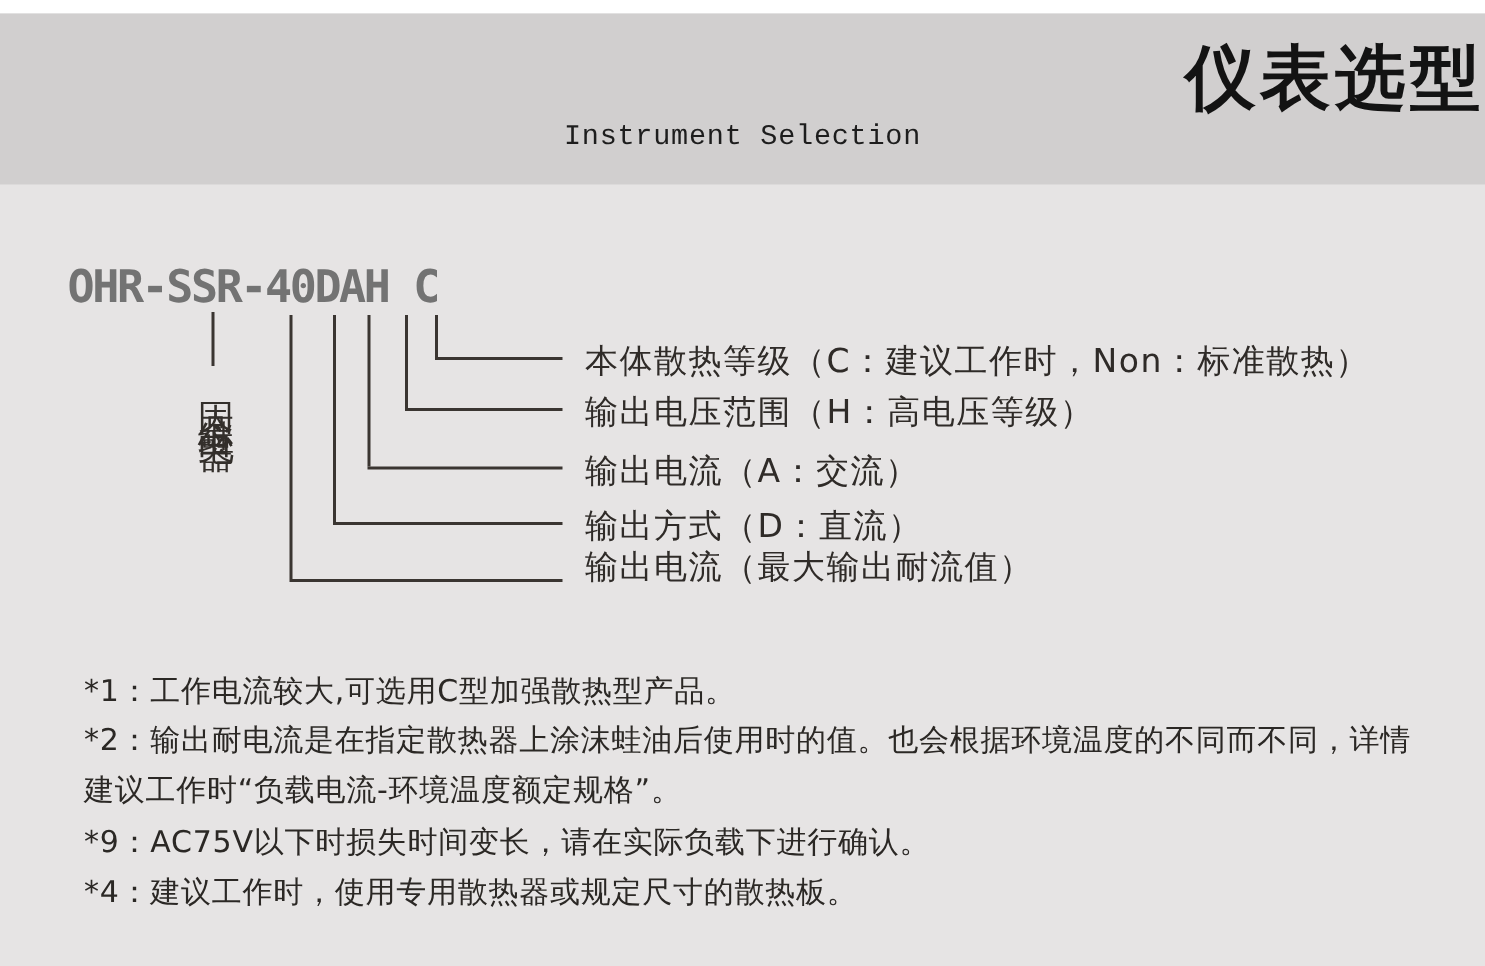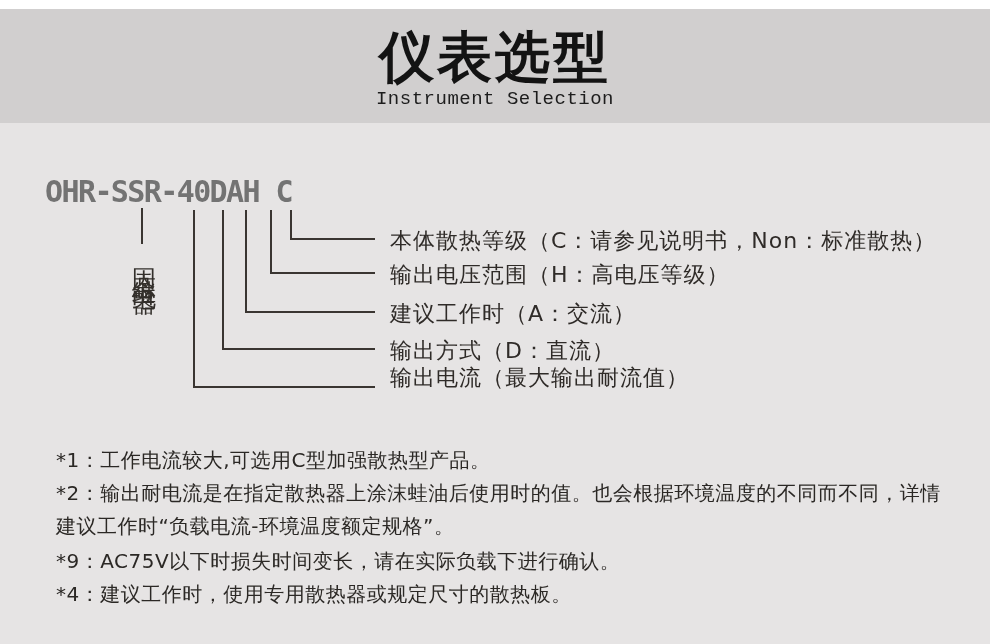--- a/index.html
+++ b/index.html
@@ -12,22 +12,22 @@
   .top-white {
     position:absolute; top:0; left:0; width:990px; height:9px;
     background:#ffffff;
   }
   .header-band {
     position:absolute; top:9px; left:0; width:990px; height:114px;
     background:#d1cfcf; text-align:center;
   }
   .title {
     margin:0; padding-top:19px;
-    font-size:55px; font-weight:bold; letter-spacing:3px;
-    color:#131313; line-height:1.08;
+    font-size:47px; font-weight:bold; letter-spacing:3px;
+    color:#131313; line-height:1.08;text-align:right;
   }
   .subtitle {
     margin:0; margin-top:1px;
     font-size:19px; letter-spacing:0.5px; color:#1d1d1d;font-family:Liberation Mono, monospace;
   }
   .model {
     position:absolute; left:45px; top:174px;
     font-family:"DejaVu Sans Mono", monospace;
     font-size:30px; font-weight:bold; letter-spacing:-1.6px;
     color:#737373; white-space:pre;
@@ -92,23 +92,23 @@
   <div class="hline h-c"></div>
   <div class="vline v-h"></div>
   <div class="hline h-h"></div>
   <div class="vline v-a"></div>
   <div class="hline h-a"></div>
   <div class="vline v-d"></div>
   <div class="hline h-d"></div>
   <div class="vline v-40"></div>
   <div class="hline h-40"></div>
 
-  <div class="branch-label bl-0">本体散热等级（C：请参见说明书，Non：标准散热）</div>
+  <div class="branch-label bl-0">本体散热等级（C：建议工作时，Non：标准散热）</div>
   <div class="branch-label bl-1">输出电压范围（H：高电压等级）</div>
-  <div class="branch-label bl-2">建议工作时（A：交流）</div>
+  <div class="branch-label bl-2">输出电流（A：交流）</div>
   <div class="branch-label bl-3">输出方式（D：直流）</div>
   <div class="branch-label bl-4">输出电流（最大输出耐流值）</div>
 
   <div class="fn-line fn-0">*1：工作电流较大,可选用C型加强散热型产品。</div>
   <div class="fn-line fn-1">*2：输出耐电流是在指定散热器上涂沫蛙油后使用时的值。也会根据环境温度的不同而不同，详情</div>
   <div class="fn-line fn-2">建议工作时“负载电流-环境温度额定规格”。</div>
   <div class="fn-line fn-3">*9：AC75V以下时损失时间变长，请在实际负载下进行确认。</div>
   <div class="fn-line fn-4">*4：建议工作时，使用专用散热器或规定尺寸的散热板。</div>
 
 </div>

